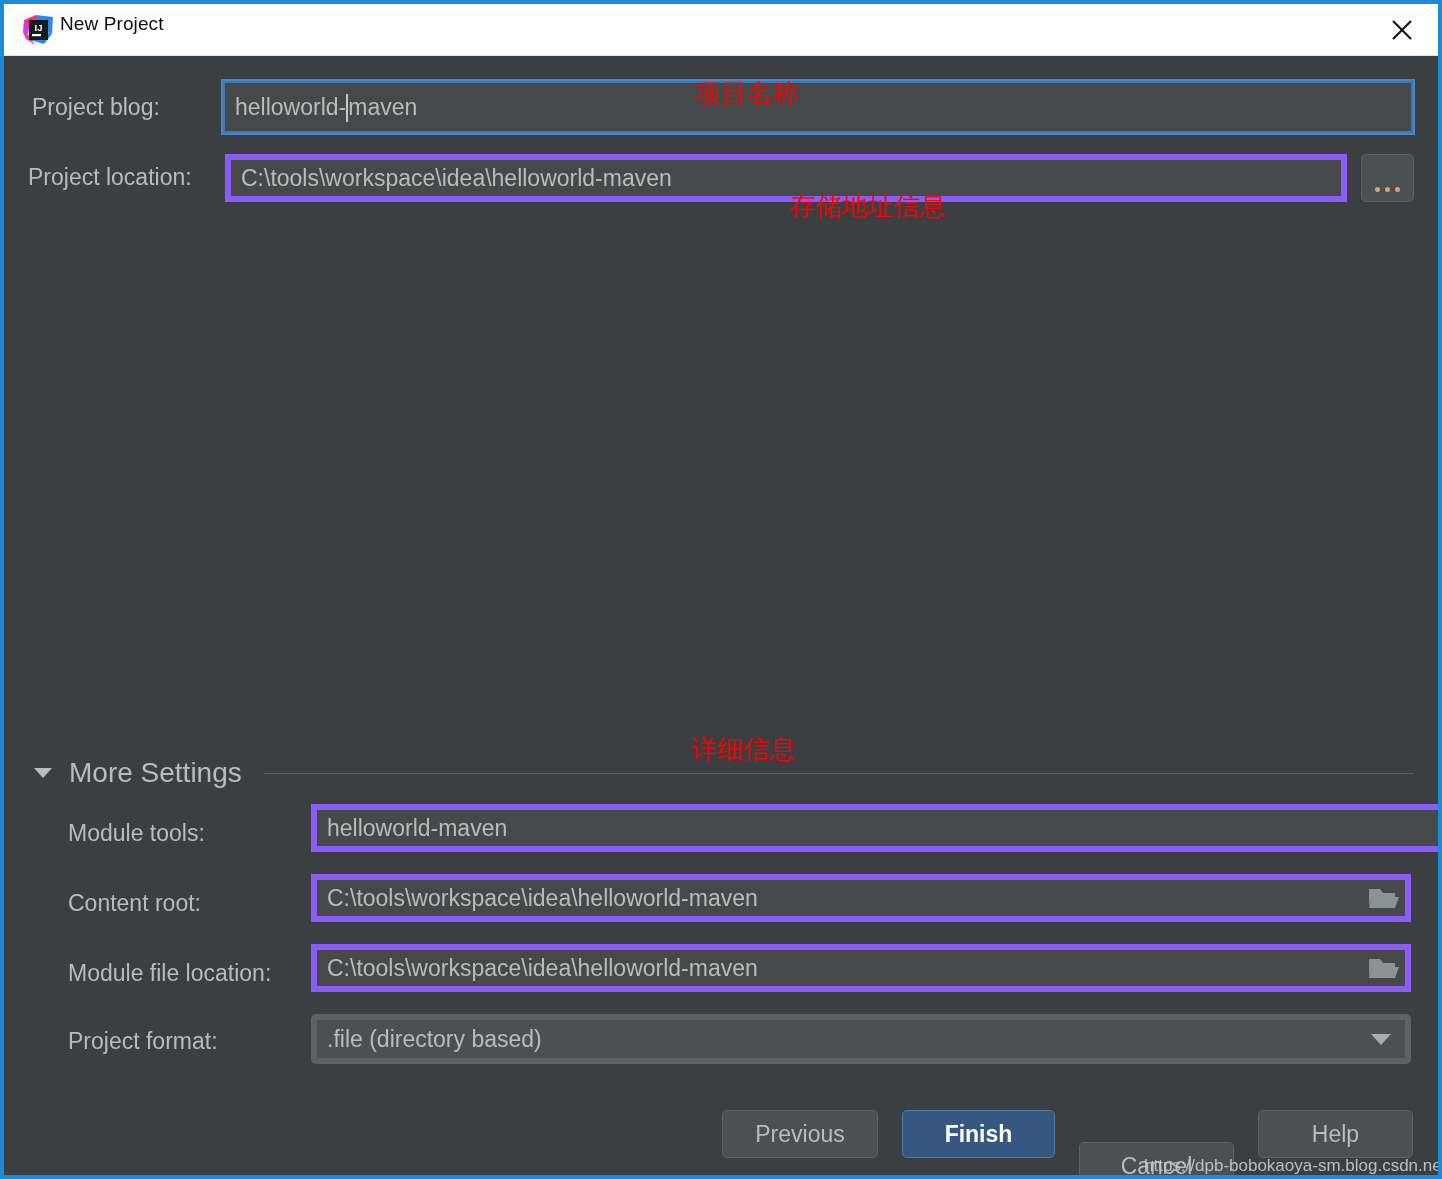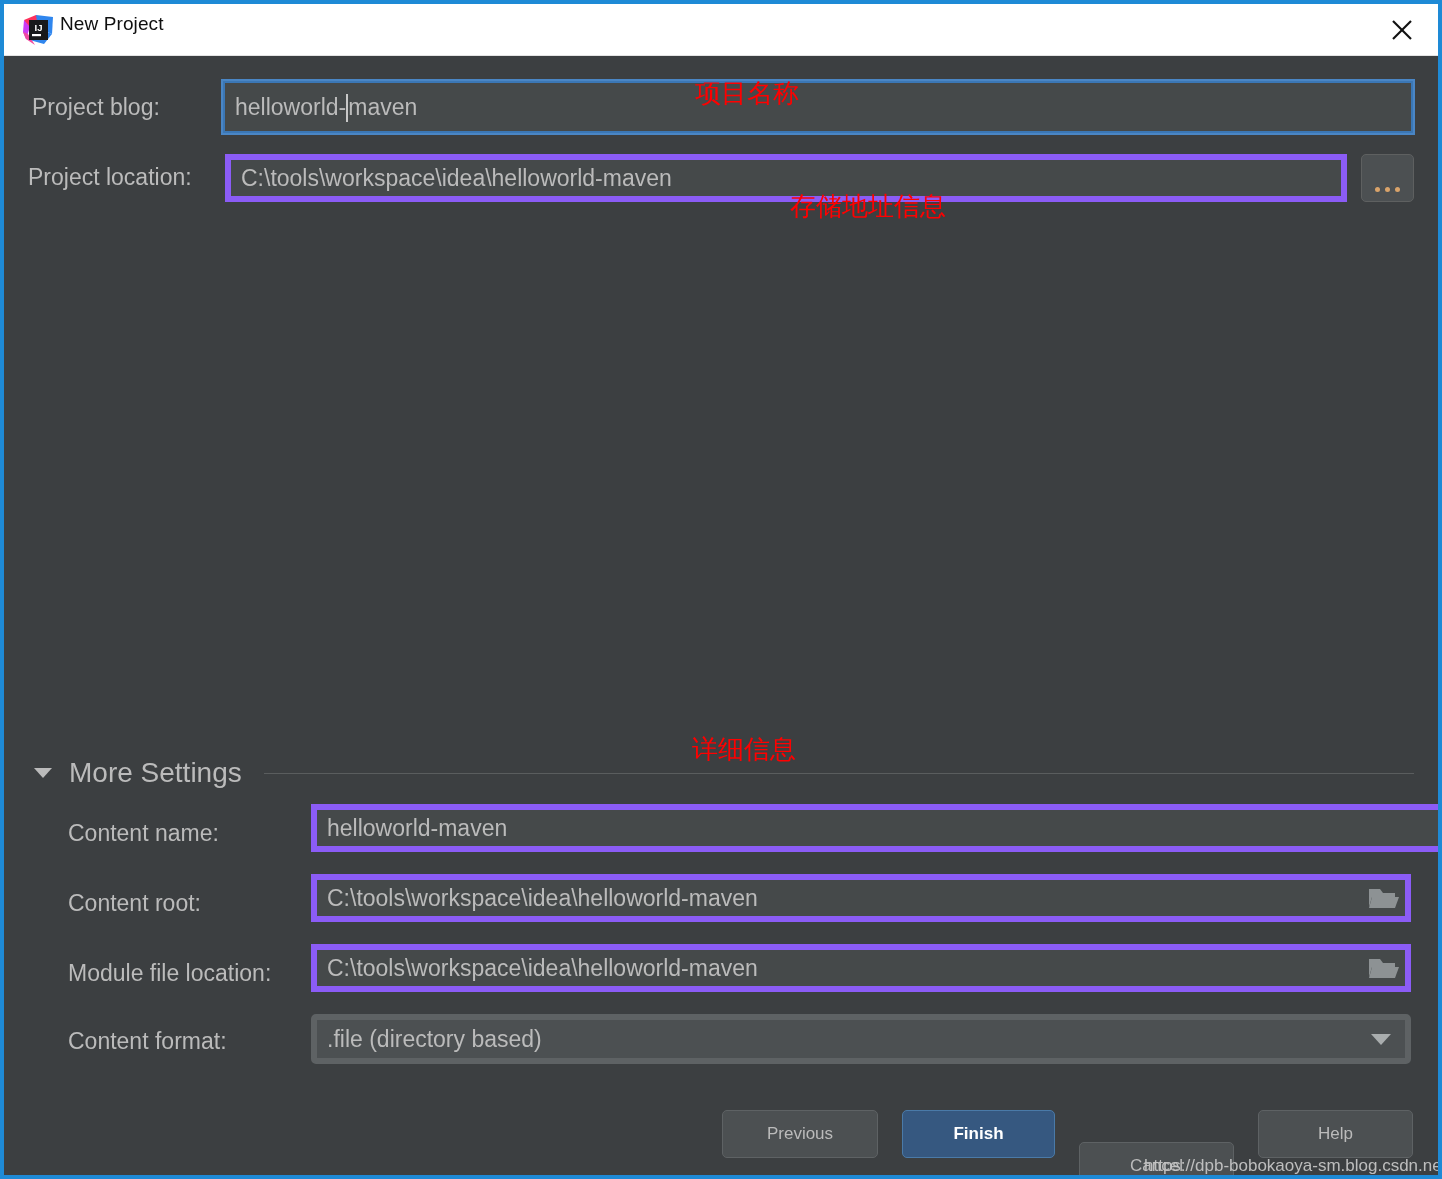--- a/index.html
+++ b/index.html
@@ -164,21 +164,21 @@
   }
 
   
   .btn {
     position: absolute;
     height: 48px;
     background: #4c5052;
     border: 1px solid #5e6264;
     border-radius: 5px;
     color: #bbbbbb;
-    font-size: 17px;
+    font-size: 23px;
     display: flex; align-items: center; justify-content: center;
     cursor: pointer;
     font-family: "Liberation Sans", sans-serif;
   }
   .btn.primary {
     background: #365880;
     border: 1px solid #4a7aa8;
     color: #ffffff;
     font-weight: bold;
   }
@@ -251,42 +251,42 @@
     <div class="anno" style="left:786px; top:133px;">存储地址信息</div>
 
     <div class="anno" style="left:688px; top:676px;">详细信息</div>
 
     <div class="more-settings-row">
       <span class="ms-tri"></span>
       <span class="ms-label">More Settings</span>
       <span class="ms-rule"></span>
     </div>
 
-    <div class="lbl" style="left:64px; top:764px;">Content name:</div>
+    <div class="lbl" style="left:64px; top:764px;">Module tools:</div>
     <div class="tfield" style="left:307px; top:748px; width:1316px; height:48px;">helloworld-maven</div>
 
     <div class="lbl" style="left:64px; top:834px;">Content root:</div>
     <div class="tfield" style="left:307px; top:818px; width:1100px; height:48px;">C:\tools\workspace\idea\helloworld-maven</div>
     <div class="folder-btn" style="left:1355px; top:818px; width:50px; height:48px;">
       <svg width="32" height="26" viewBox="0 0 32 26">
         <path d="M1 4 L12 4 L15 8 L27 8 L27 12 L4 12 L1 22 Z" fill="#8d9294"></path>
         <path d="M4 12 L31 12 L27 23 L1 23 Z" fill="#8d9294"></path>
       </svg>
     </div>
 
     <div class="lbl" style="left:64px; top:904px;">Module file location:</div>
     <div class="tfield" style="left:307px; top:888px; width:1100px; height:48px;">C:\tools\workspace\idea\helloworld-maven</div>
     <div class="folder-btn" style="left:1355px; top:888px; width:50px; height:48px;">
       <svg width="32" height="26" viewBox="0 0 32 26">
         <path d="M1 4 L12 4 L15 8 L27 8 L27 12 L4 12 L1 22 Z" fill="#8d9294"></path>
         <path d="M4 12 L31 12 L27 23 L1 23 Z" fill="#8d9294"></path>
       </svg>
     </div>
 
-    <div class="lbl" style="left:64px; top:972px;">Content format:</div>
+    <div class="lbl" style="left:64px; top:972px;">Project format:</div>
     <div class="tfield" style="left:307px; top:958px; width:1100px; height:50px; border-radius:5px; background:#4c5052; border-color:#5e6264;">.file (directory based)</div>
     <div class="combo-arrow" style="left:1352px; top:958px; width:50px; height:50px;">
       <span class="tri-down"></span>
     </div>
 
     <div class="btn" style="left:718px; top:1054px; width:156px;">Previous</div>
     <div class="btn primary" style="left:898px; top:1054px; width:153px;">Finish</div>
     <div class="btn" style="left:1075px; top:1086px; width:155px;">Cancel</div>
     <div class="btn" style="left:1254px; top:1054px; width:155px;">Help</div>
 

